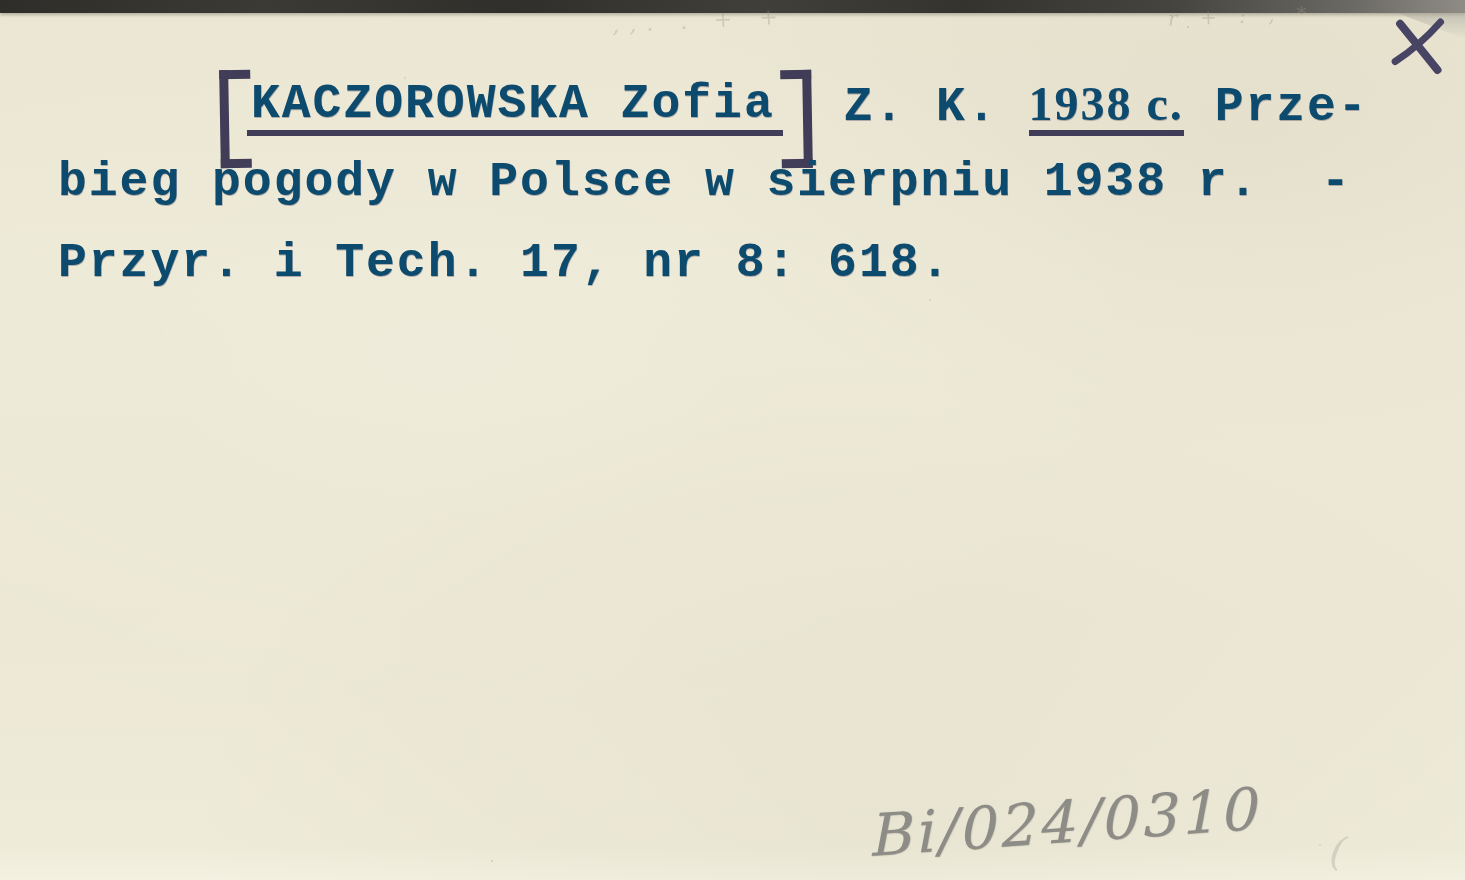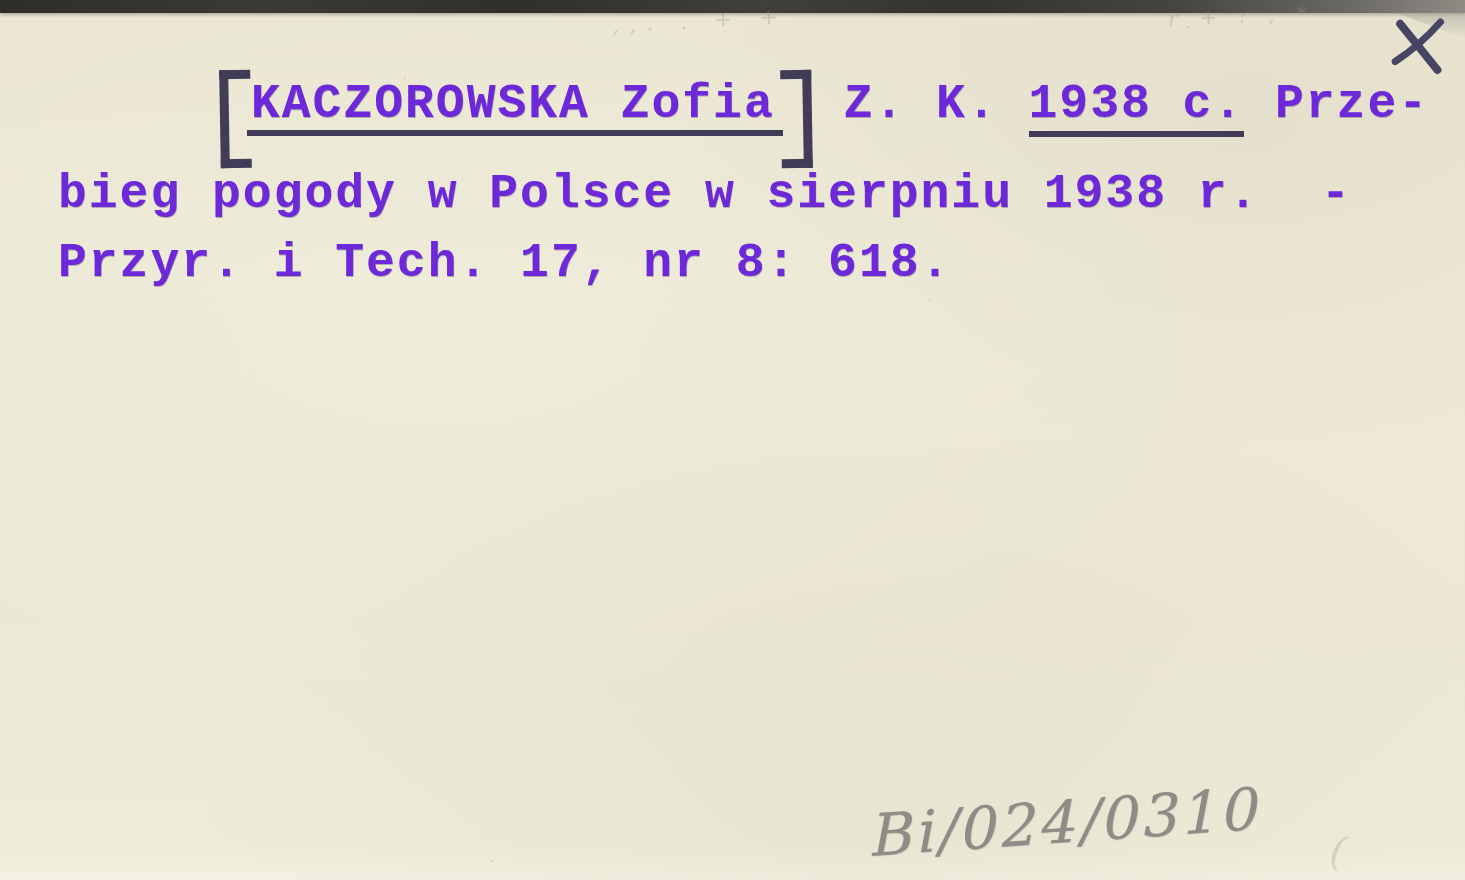--- a/index.html
+++ b/index.html
@@ -50,35 +50,36 @@
   .scan-corner {
     position: absolute;
     top: 13px; right: 0;
     width: 150px; height: 26px;
     background: linear-gradient(180deg, rgba(170,167,158,0.55), rgba(170,167,158,0));
     clip-path: polygon(0 0, 100% 0, 100% 100%, 55% 0);
   }
 
   .typed {
     position: absolute;
-    color: #6d28d9;
+    color: #0c4a6e;
     font-weight: bold;
     font-size: 48px;
     letter-spacing: 2px;
     line-height: 52px;
     white-space: pre;
     text-shadow: 0.5px 0.5px 0 rgba(65,60,87,0.35);
   }
 
   .line1 { left: 220px; top: 78px; display: flex; align-items: flex-start; }
-  .line2 { left: 58px;  top: 168px; }
+  .line2 { left: 58px;  top: 156px; }
   .line3 { left: 58px;  top: 237px; }
 
   .underlined {
     border-bottom: 6px solid #413c57;
+    font-family: Liberation Serif, serif;
   }
   .name-underlined {
     border-bottom: 6px solid #413c57;
     padding: 0 8px 0 4px;
     margin: 0 -4px;
   }
 
   
   .bracket {
     display: inline-block;

